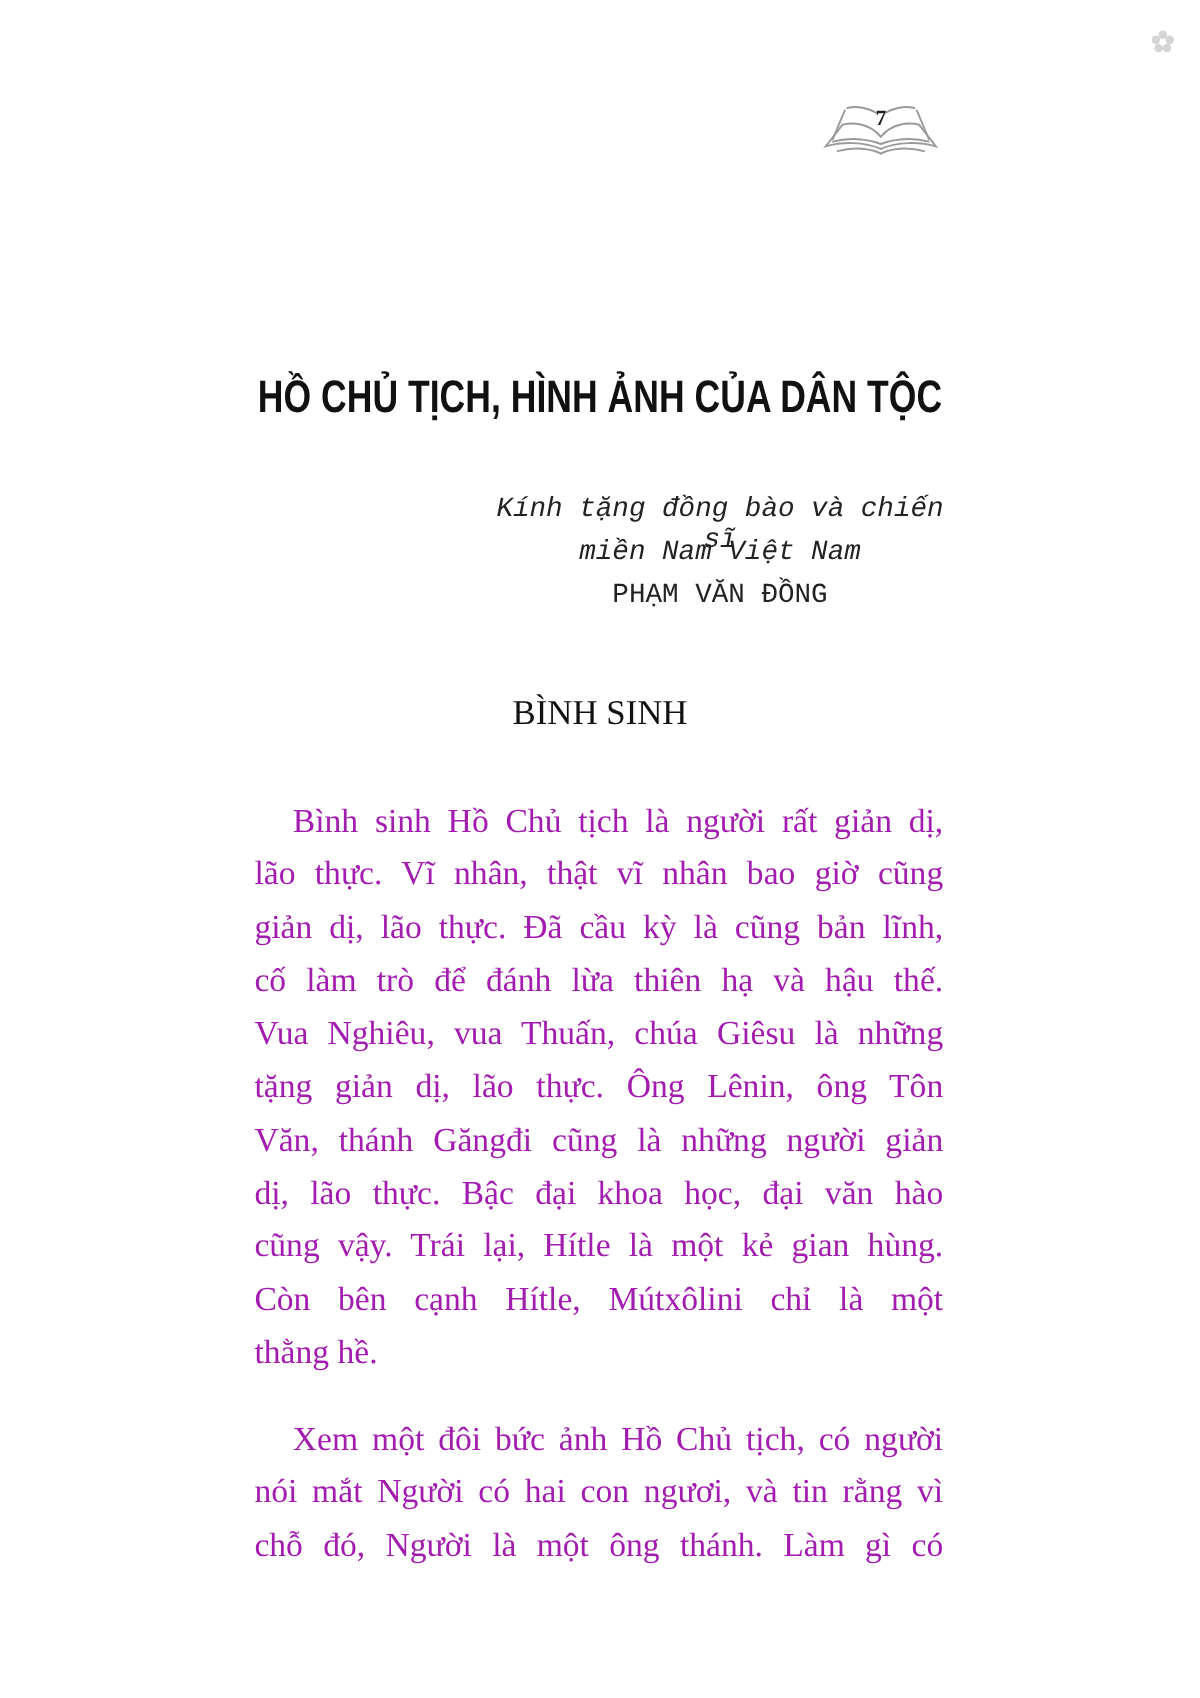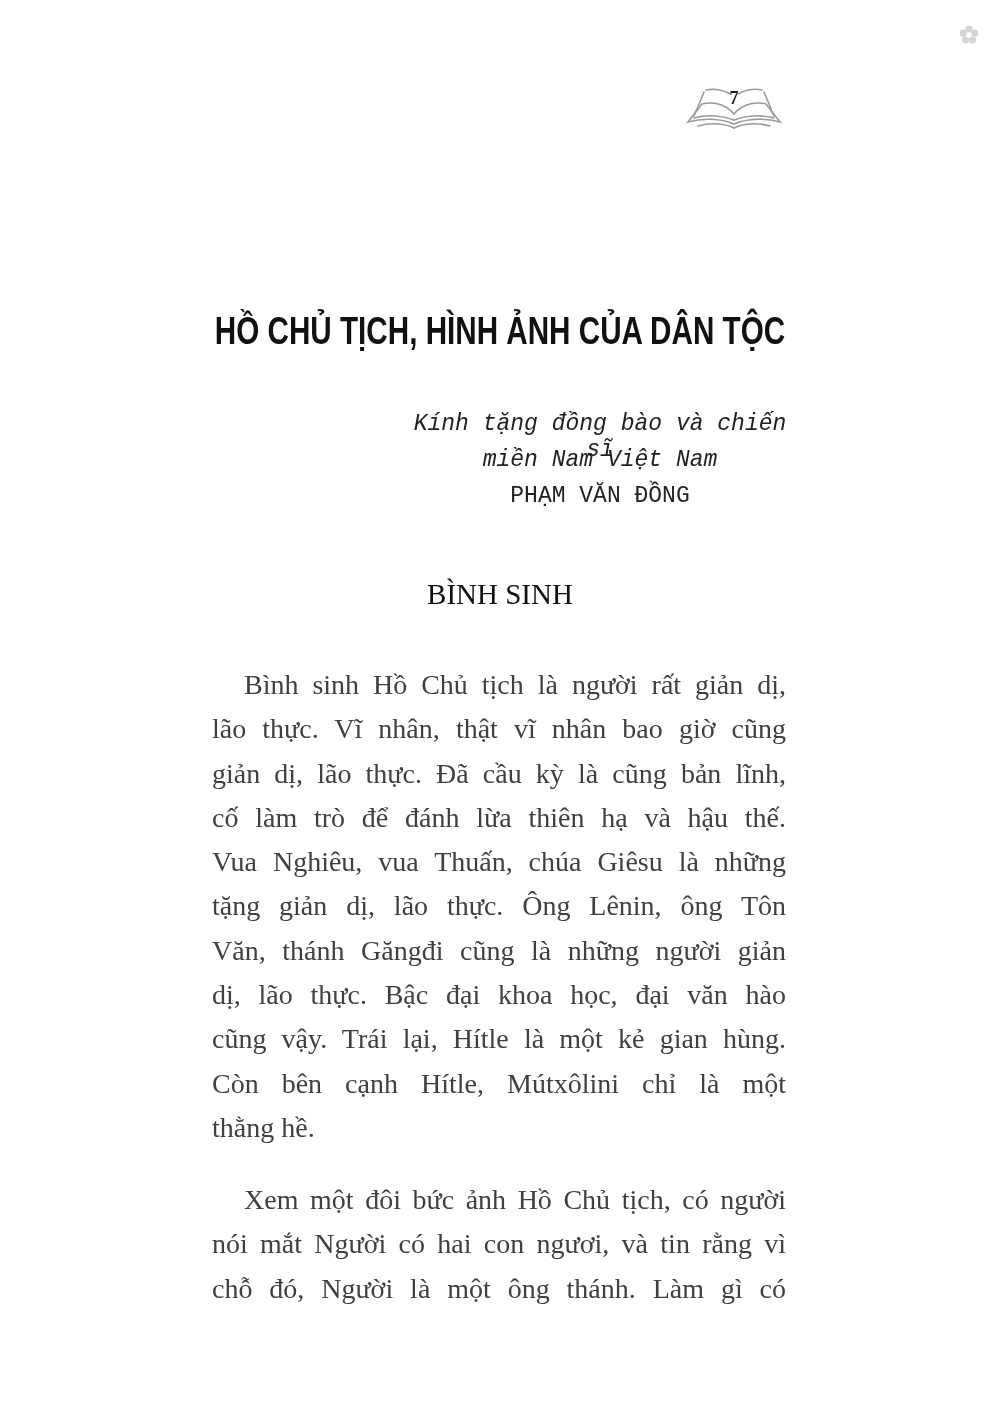--- a/index.html
+++ b/index.html
@@ -11,21 +11,21 @@
     font-family: "Liberation Serif", serif; font-weight: bold; font-size: 18px; color: #222; }
   .chapter-title { position: absolute; left: 0; top: 310px; width: 1000px; text-align: center;
     font-family: "Liberation Sans", sans-serif; font-weight: bold; font-size: 38px;
     letter-spacing: 0px; color: #111; transform: scaleX(0.78); transform-origin: 500px 0; }
   .dedication { position: absolute; left: 400px; width: 400px; text-align: center;
     font-family: Liberation Mono, monospace; font-size: 23px; color: #222; margin-top: 15px; }
   .dedication.italic { font-style: italic; }
   .section-title { position: absolute; left: 0; top: 578px; width: 1000px; text-align: center;
     font-family: "Liberation Serif", serif; font-weight: normal; font-size: 29px; color: #111; }
   .body-text { position: absolute; left: 212px; width: 574px;
-    font-family: "Liberation Serif", serif; font-size: 28px; line-height: 44.3px; color: #404040; }
+    font-family: "Liberation Serif", serif; font-size: 28px; line-height: 44.3px; color: #a21caf; }
   .line { display: block; text-align: justify; text-align-last: justify; height: 44.3px; white-space: nowrap; }
   .line.last { text-align-last: left; }
   .line.indent { padding-left: 32px; }
 </style>
 </head>
 <body>
 
 <div class="corner-mark">
   <svg width="22" height="22" viewBox="0 0 22 22">
     <g fill="#d4d4d4">

